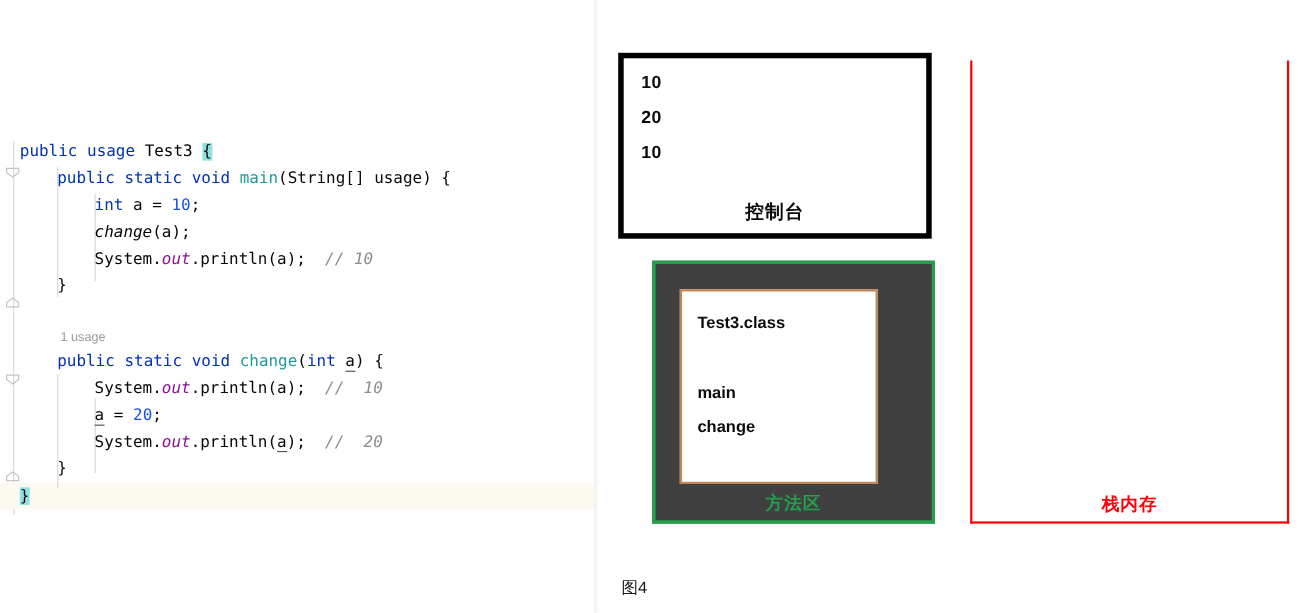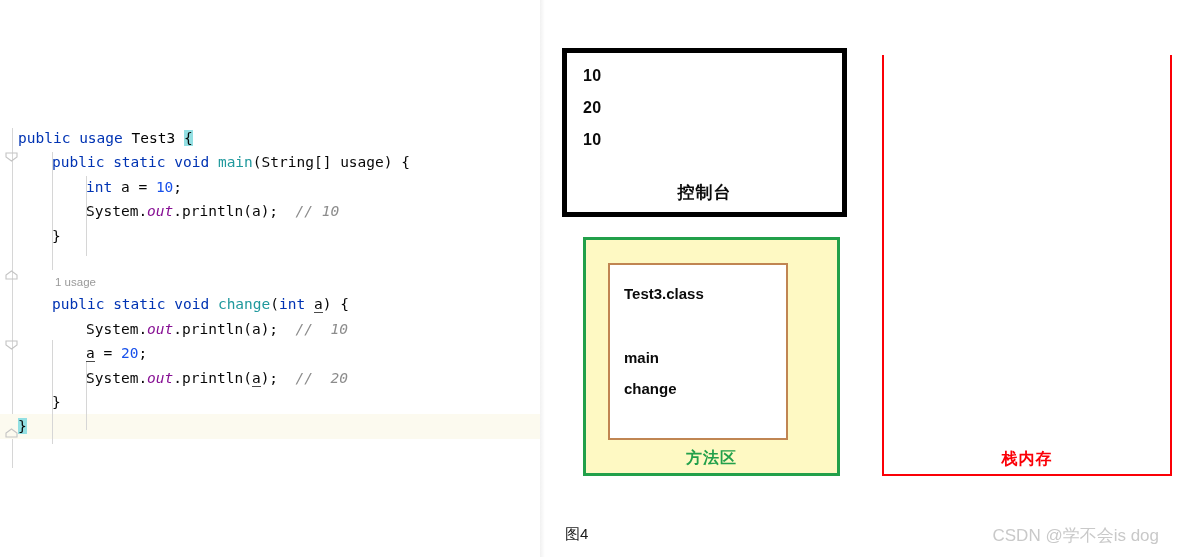--- a/index.html
+++ b/index.html
@@ -149,27 +149,27 @@
     font-family: "Liberation Sans", sans-serif;
     font-size: 17px;
     font-weight: bold;
     color: #0b0b0b;
     letter-spacing: 1px;
   }
 
   
   #method-area-box {
     position: absolute;
-    left: 38px;
+    left: 48px;
     top: 237px;
     width: 257px;
     height: 239px;
     border: 3px solid #22A04A;
     box-sizing: border-box;
-    background: #fef9c3;
+    background: #404040;
   }
   #class-box {
     position: absolute;
     left: 22px;
     top: 23px;
     width: 180px;
     height: 177px;
     border: 2px solid #C08552;
     box-sizing: border-box;
     background: #ffffff;
@@ -276,20 +276,21 @@
 
   <div id="code-lines">
 
     <div class="cl"><span class="txt"><span style="padding-left:18px"></span><span class="kw">public</span> <span class="kw">usage</span> <span class="cls">Test3</span> <span class="bracehl">{</span></span></div>
 
     <div class="cl"><span class="txt"><span style="padding-left:52px"></span><span class="kw">public</span> <span class="kw">static</span> <span class="kw">void</span> <span class="typ">main</span><span>(String[] usage) {</span></span></div>
 
 
     <div class="cl"><span class="txt"><span style="padding-left:86px"></span><span class="kw">int</span> <span>a</span> = <span class="num">10</span>;</span></div>
 
+    <div class="cl"><span class="txt"><span style="padding-left:86px"></span><span class="mth">change</span><span>(a);</span></span></div>
 
     <div class="cl"><span class="txt"><span style="padding-left:86px"></span><span>System.</span><span class="fld">out</span><span>.println(</span><span>a</span><span>);</span>  <span class="cmt">// 10</span></span></div>
 
     <div class="cl"><span class="txt"><span style="padding-left:52px"></span><span>}</span></span></div>
 
     <div class="cl"><span class="txt"> </span></div>
 
     <div class="usage-hint">1 usage</div>
 
     <div class="cl"><span class="txt"><span style="padding-left:52px"></span><span class="kw">public</span> <span class="kw">static</span> <span class="kw">void</span> <span class="typ">change</span><span>(</span><span class="kw">int</span> <span class="param">a</span><span>) {</span></span></div>
@@ -325,14 +326,13 @@
       <div class="class-line" style="top:115px">change</div>
     </div>
     <div id="method-area-label">方法区</div>
   </div>
 
   <div id="stack-memory-box">
     <div id="stack-memory-label">栈内存</div>
   </div>
 
   <div id="figure-caption">图4</div>
-  <div id="watermark">CSDN @学不会is dog</div>
 </div>
 
 </body></html>

